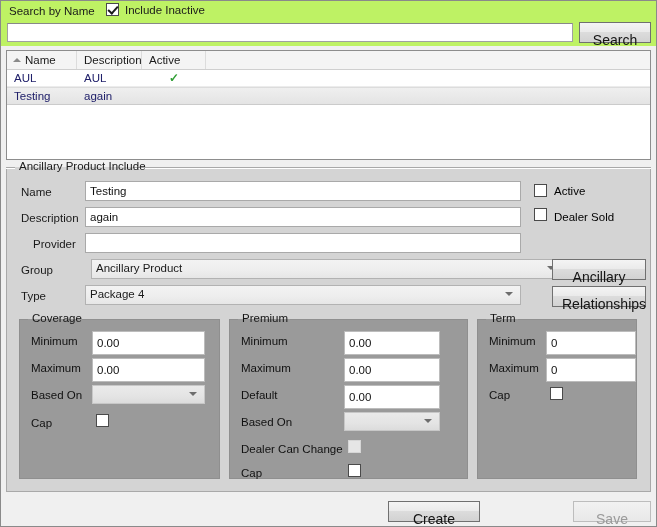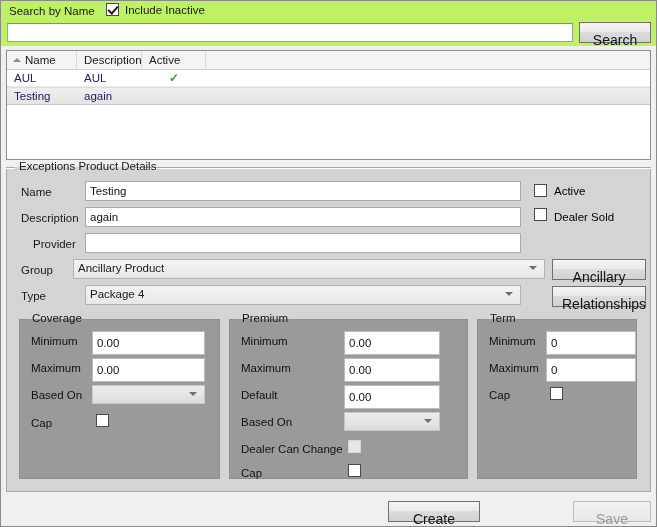--- a/index.html
+++ b/index.html
@@ -400,33 +400,33 @@
       <div class="gc c3"></div>
     </div>
   </div>
 
   <div class="gb" id="details-gb">
     <div class="gb-inner"></div>
     <div class="gb-top-left"></div>
     <div class="gb-top-right" style="width: 517px;"></div>
     <div class="gb-top-left2"></div>
     <div class="gb-top-right2" style="width: 518px;"></div>
-    <div class="gb-legend">Exceptions Product Details</div>
+    <div class="gb-legend">Ancillary Product Include</div>
 
     <div class="fld-label" style="left:14px; top:19px;">Name</div>
     <input class="txtbox" style="left: 78px; top: 14px; width: 436px;" type="text" value="Testing">
 
     <div class="fld-label" style="left:14px; top:45px;">Description</div>
     <input class="txtbox" style="left: 78px; top: 40px; width: 436px;" type="text" value="again">
 
     <div class="fld-label" style="left:14px; top:71px;margin-left:12px;">Provider</div>
     <input class="txtbox" style="left: 78px; top: 66px; width: 436px;" type="text" value="">
 
     <div class="fld-label" style="left:14px; top:97px;">Group</div>
-    <div class="combo" style="left:66px; top:92px; width:472px;">
+    <div class="combo" style="left:84px; top:92px; width:472px;">
       <span>Ancillary Product</span>
       <span class="arrow"></span>
     </div>
 
     <div class="fld-label" style="left:14px; top:123px;">Type</div>
     <div class="combo" style="left:78px; top:118px; width:436px;">
       <span>Package 4</span>
       <span class="arrow"></span>
     </div>
 

